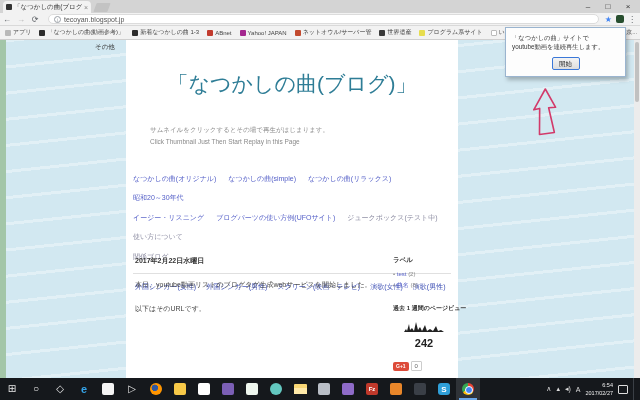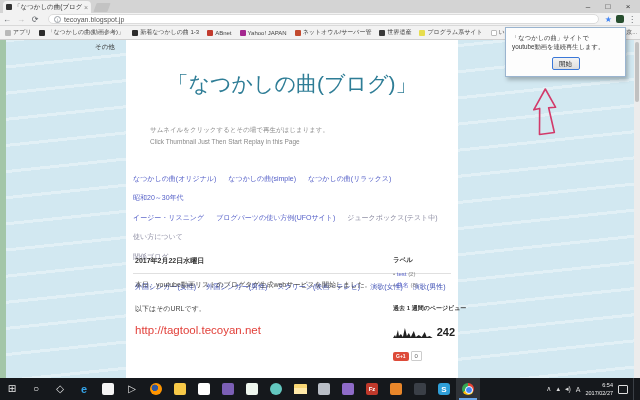--- a/index.html
+++ b/index.html
@@ -62,21 +62,21 @@
   .post-body { margin-top:14px; font-size:7px; color:#444; }
   .post-body2 { margin-top:14px; font-size:7px; color:#444; }
   .post-link { margin-top:10px; font-size:11.5px; color:#e2403a; }
 
   .sidebar { position:absolute; left:267px; top:216px; width:62px; }
   .sb-head { font-size:6.5px; font-weight:bold; color:#333; }
   .sb-list { margin-top:6px; }
   .sb-item { font-size:6px; margin-top:4px; color:#888; }
   .sb-item .lbl { color:#5560c8; }
   .sb-head2 { margin-top:14px; font-size:6px; font-weight:bold; color:#333; white-space:nowrap; }
-  .pv-row { margin-top:12px; display:flex; align-items:center; gap:4px; }
+  .pv-row { margin-top:6px; display:flex; align-items:center; gap:4px;flex-direction:column; }
   .pv-count { font-size:11px; font-weight:bold; color:#222; }
   .gplus { margin-top:12px; display:flex; align-items:center; }
   .gp-btn { background:#dd4b39; color:#fff; font-size:5px; font-weight:bold; padding:1.5px 3px;
             border-radius:2px; }
   .gp-count { font-size:6px; color:#666; border:1px solid #ccc; padding:1px 3px; margin-left:2px; border-radius:1px; }
 
   .scrollbar { position:absolute; right:0; top:0; width:6px; height:338px; background:#ececec; }
   .scroll-thumb { position:absolute; right:1px; top:2px; width:4px; height:60px; background:#c1c1c1; border-radius:2px; }
 
   
@@ -220,21 +220,20 @@
       <div class="rule"></div>
 
       <div class="cat-links">
         <span class="cat">外国シンガー(女性)</span><span class="cat">外国シンガー(男性)</span><span class="cat">スクリーン(映画・テレビ)</span><span class="cat">演歌(女性)</span><span class="cat">演歌(男性)</span>
       </div>
 
       <div class="post">
         <div class="post-date">2017年2月22日水曜日</div>
         <div class="post-body">本日、youtube動画リストのブログタグ生成webサービスを開始しました。</div>
         <div class="post-body2">以下はそのURLです。</div>
-        <div class="post-link">http://tagtool.tecoyan.net</div>
       </div>
 
       <div class="sidebar">
         <div class="sb-head">ラベル</div>
         <div class="sb-list">
           <div class="sb-item">
             <span>•</span>
             <span class="lbl">test</span>
             <span>(2)</span>
           </div>

